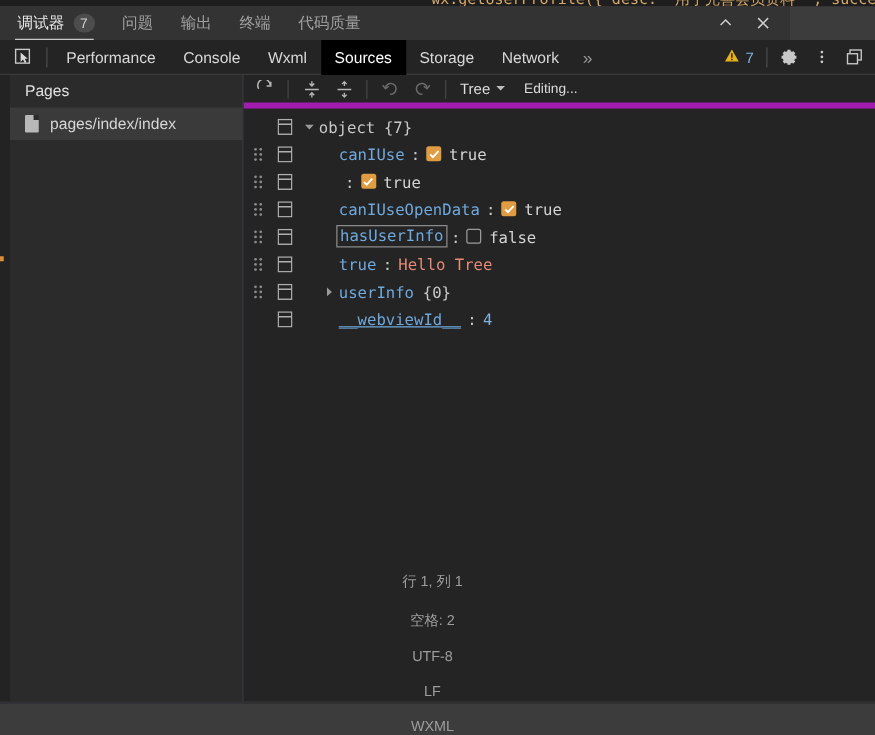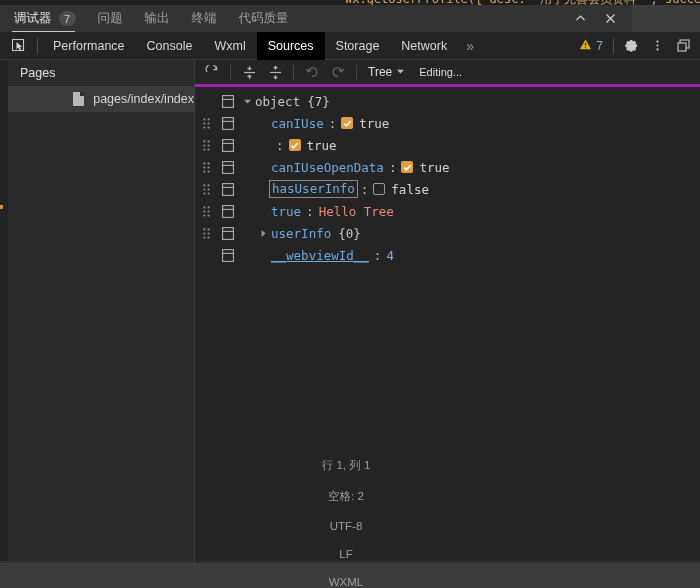--- a/index.html
+++ b/index.html
@@ -147,21 +147,20 @@
     font-size: 12.5px; color: #e0e0e0;
   }
   .sb-item {
     height: 26px;
     display: flex; align-items: center;
     padding-left: 12px;
     gap: 9px;
     background: #3a3a3a;
     font-size: 12.5px; color: #d6d6d6;
     cursor: default;
-    justify-content: flex-end;
   }
   .file-ico {
     width: 11px; height: 14px;
     background: #b8b8b8;
     position: relative;
     border-radius: 1px;
   }
   .file-ico::after {
     content: ""; position: absolute;
     top: 0; right: 0;
@@ -173,21 +172,21 @@
   
   .right-pane {
     flex: 1; height: 100%;
     background: #242424;
     display: flex; flex-direction: column;
   }
   .dt-toolbar {
     height: 27px;
     display: flex; align-items: center;
     background: #242424;
-    border-bottom: 3px solid #a21caf;
+    border-bottom: 5px solid #a21caf;
     padding-left: 4px;
   }
   .tb-btn {
     width: 26px; height: 24px;
     display: flex; align-items: center; justify-content: center;
     color: #b6b6b6;
   }
   .tb-btn.dim { color: #6a6a6a; }
   .tb-sep { width: 1px; height: 15px; background: #444; margin: 0 5px; }
   .tb-label {

